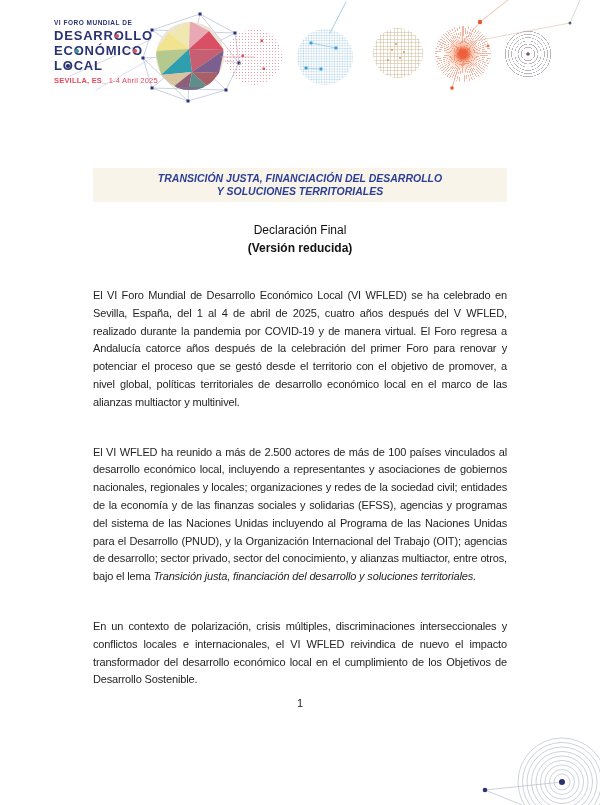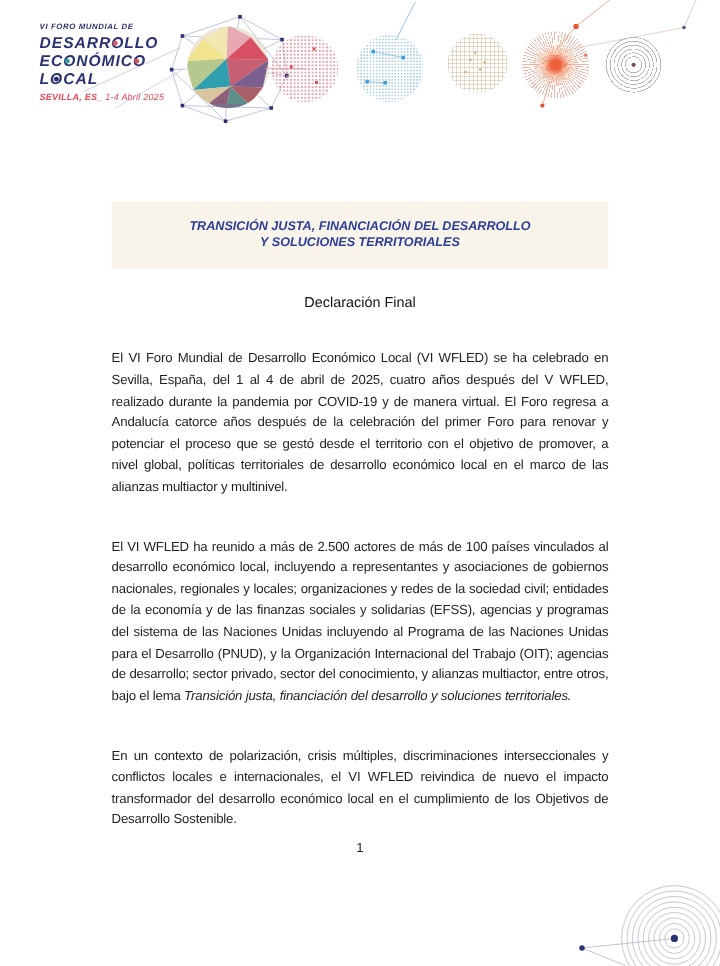--- a/index.html
+++ b/index.html
@@ -27,35 +27,35 @@
       radial-gradient(circle, rgba(235,85,45,.92) 0 4px, rgba(240,120,70,.45) 9px, rgba(245,160,120,.18) 15px, transparent 21px),
       repeating-conic-gradient(rgba(225,120,90,.55) 0deg 1.6deg, rgba(255,255,255,0) 1.6deg 5.5deg); }
   .circ-gray { left:504px; top:30px; width:48px; height:48px;
     background:
       radial-gradient(circle, #ffffff 0 5px, rgba(255,255,255,0) 5.5px),
       repeating-radial-gradient(circle, rgba(158,158,164,.75) 0 0.7px, transparent 0.7px 3.2px); }
   .poly { position:absolute; left:140px; top:8px; }
   .header-lines { position:absolute; left:0; top:0; }
 
   
-  .logo { position:absolute; left:33px; top:19px; width:115px;font-style:italic; }
+  .logo { position:absolute; left:54px; top:19px; width:115px; }
   .logo-small { font-size:6.5px; font-weight:bold; color:#2a3272; letter-spacing:0.5px; margin-bottom:2px; }
   .logo-big { position:relative; font-size:13px; font-weight:bold; color:#2a3272; letter-spacing:0.8px; line-height:15px; }
   .odot { position:absolute; width:3.5px; height:3.5px; border-radius:50%; }
   .odot-1 { left:61px; top:6px;  background:#d9545e; }
   .odot-2 { left:21px; top:21px; background:#2f9f98; }
   .odot-3 { left:79px; top:21px; background:#d9545e; }
   .odot-4 { left:12px; top:36px; background:#2a3272; }
   .logo-venue { margin-top:3px; font-size:7.5px; color:#e8485a; letter-spacing:0.2px; }
   .logo-venue .strong { font-weight:bold; }
 
   
   .content { position:absolute; left:93px; top:148px; width:414px; }
   .doc-title { text-align:center; font-size:13px; font-weight:bold; color:#111111; line-height:15px; }
-  .subtitle-band { margin-top:20px; background:#f8f4ea; padding:15px 6px; text-align:center; }
+  .subtitle-band { margin-top:20px; background:#f8f4ea; padding:4px 6px; text-align:center; }
   .subtitle-line { font-size:10.5px; font-weight:bold; font-style:italic; color:#2d3e96; line-height:13px; }
   .date-line { margin-top:17px; text-align:center; font-size:12px; font-weight:bold; color:#111111; line-height:14px; }
   .decl-1 { margin-top:21px; text-align:center; font-size:12px; font-weight:normal; color:#111111; line-height:14px; }
   .decl-2 { margin-top:4px;  text-align:center; font-size:12px; font-weight:bold; color:#111111; line-height:14px; }
   .para { margin-top:32px; font-size:11px; line-height:17.8px; text-align:justify;
           color:#1f1f1f; letter-spacing:-0.15px; }
   .para:first-of-type { margin-top:22px; }
   .para .it { font-style:italic; }
   .page-number { margin-top:8px; text-align:center; font-size:11px; color:#222222; }
 
@@ -168,20 +168,21 @@
 
   <div class="content">
 
     <div class="subtitle-band">
       <div class="subtitle-line">TRANSICIÓN JUSTA, FINANCIACIÓN DEL DESARROLLO</div>
       <div class="subtitle-line">Y SOLUCIONES TERRITORIALES</div>
     </div>
 
 
     <div class="decl-1">Declaración Final</div>
+    <div class="decl-2">(Versión reducida)</div>
 
     <div class="para"><span>El VI Foro Mundial de Desarrollo Económico Local (VI WFLED) se ha celebrado en Sevilla, España, del 1 al 4 de abril de 2025, cuatro años después del V WFLED, realizado durante la pandemia por COVID-19 y de manera virtual. El Foro regresa a Andalucía catorce años después de la celebración del primer Foro para renovar y potenciar el proceso que se gestó desde el territorio con el objetivo de promover, a nivel global, políticas territoriales de desarrollo económico local en el marco de las alianzas multiactor y multinivel.</span></div>
     <div class="para"><span>El VI WFLED ha reunido a más de 2.500 actores de más de 100 países vinculados al desarrollo económico local, incluyendo a representantes y asociaciones de gobiernos nacionales, regionales y locales; organizaciones y redes de la sociedad civil; entidades de la economía y de las finanzas sociales y solidarias (EFSS), agencias y programas del sistema de las Naciones Unidas incluyendo al Programa de las Naciones Unidas para el Desarrollo (PNUD), y la Organización Internacional del Trabajo (OIT); agencias de desarrollo; sector privado, sector del conocimiento, y alianzas multiactor, entre otros, bajo el lema </span><span class="it">Transición justa, financiación del desarrollo y soluciones territoriales.</span></div>
     <div class="para"><span>En un contexto de polarización, crisis múltiples, discriminaciones interseccionales y conflictos locales e internacionales, el VI WFLED reivindica de nuevo el impacto transformador del desarrollo económico local en el cumplimiento de los Objetivos de Desarrollo Sostenible.</span></div>
 
     <div class="page-number">1</div>
   </div>
 
   <svg class="bottom-decor" width="170" height="125" viewBox="0 0 170 125">
     <g stroke="#c3c6cf" stroke-width="0.8" fill="none">

